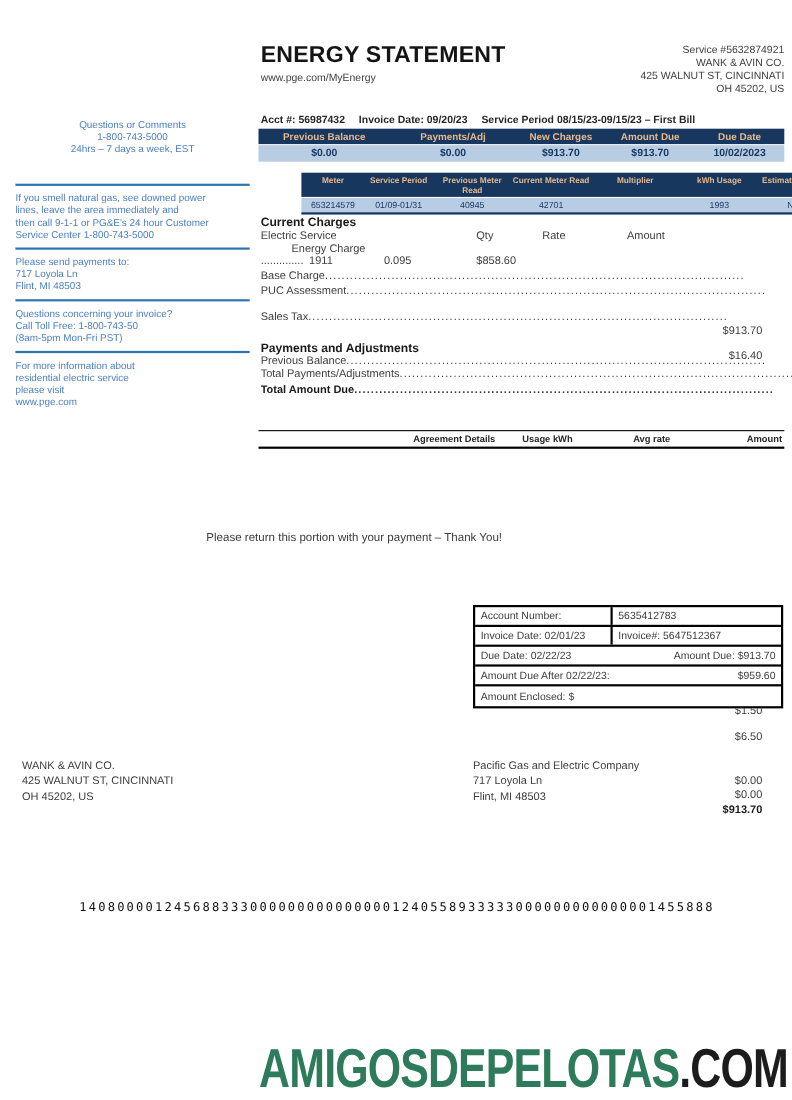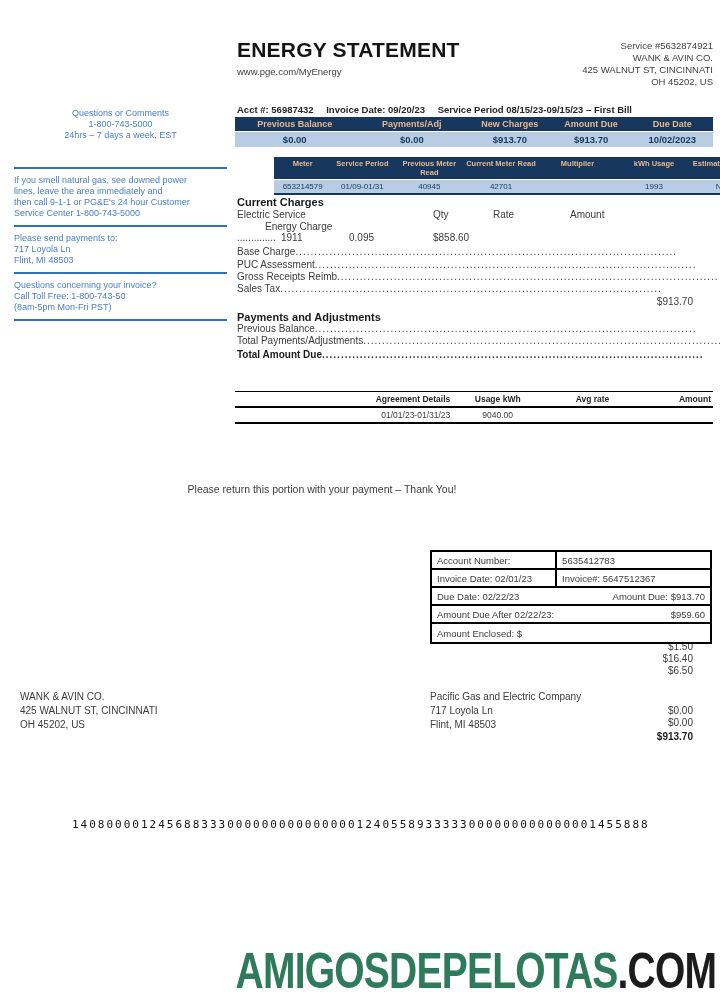--- a/index.html
+++ b/index.html
@@ -101,20 +101,26 @@
       <div>717 Loyola Ln</div>
       <div>Flint, MI 48503</div>
     </div>
     <hr class="sb-rule">
     <div class="sb-block">
       <div>Questions concerning your invoice?</div>
       <div>Call Toll Free: 1-800-743-50</div>
       <div>(8am-5pm Mon-Fri PST)</div>
     </div>
     <hr class="sb-rule">
+    <div class="sb-block">
+      <div>For more information about</div>
+      <div>residential electric service</div>
+      <div>please visit</div>
+      <div>www.pge.com</div>
+    </div>
   </aside>
 
   <div class="main">
 
     <div class="title">ENERGY STATEMENT</div>
     <div class="website">www.pge.com/MyEnergy</div>
 
     <div class="hdr-right">
       <div>Service #5632874921</div>
       <div>WANK &amp; AVIN CO.</div>
@@ -192,24 +198,20 @@
       <span class="cl-amt">$30.70</span>
     </div>
     <div class="line charge-line" style="top:259px">
       <span class="cl-left">
           <span class="cl-lbl">PUC Assessment </span>
           <span class="dots"></span>
         </span>
       <span class="cl-amt">$1.50</span>
     </div>
     <div class="line charge-line" style="top:271px">
-      <span class="cl-left">
-          <span class="cl-lbl">Gross Receipts Reimb</span>
-          <span class="dots"></span>
-        </span>
       <span class="cl-amt">$16.40</span>
     </div>
     <div class="line charge-line" style="top:283px">
       <span class="cl-left">
           <span class="cl-lbl">Sales Tax</span>
           <span class="dots"></span>
         </span>
       <span class="cl-amt">$6.50</span>
     </div>
     <div class="line right-only" style="top:296px">$913.70</div>
@@ -237,26 +239,20 @@
       <span class="cl-amt">$913.70</span>
     </div>
 
     <div class="agree">
       <div class="ag-head">
         <div class="agc1">Agreement Details</div>
         <div class="agc2">Usage kWh</div>
         <div class="agc3">Avg rate</div>
         <div class="agc4">Amount</div>
       </div>
-      <div class="ag-row">
-        <div class="agc1">01/01/23-01/31/23</div>
-        <div class="agc2">9040.00</div>
-        <div class="agc3"></div>
-        <div class="agc4"></div>
-      </div>
     </div>
   </div>
 
   <div class="return-notice">Please return this portion with your payment – Thank You!</div>
 
   <div class="stub">
     <div class="stub-row">
       <span class="stub-div">
           <span class="stub-cell">Account Number:</span>
         </span>

